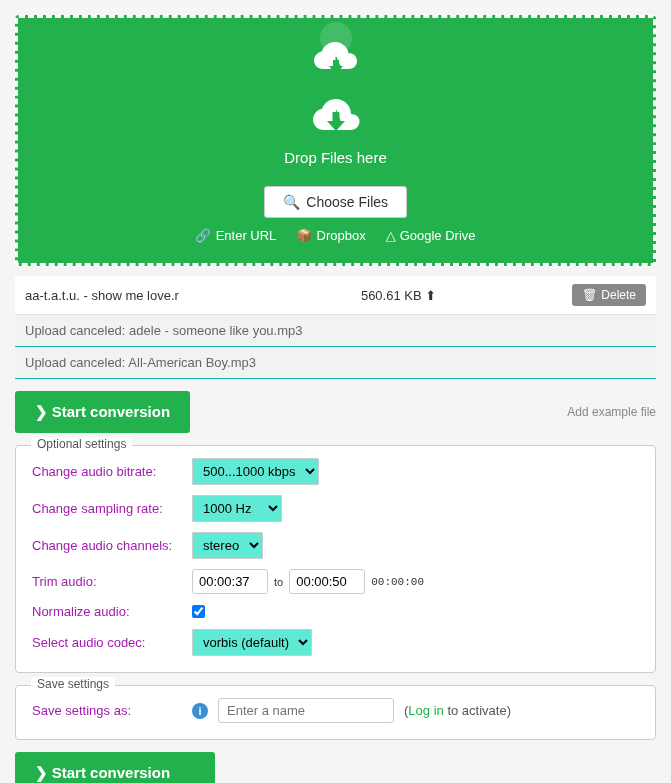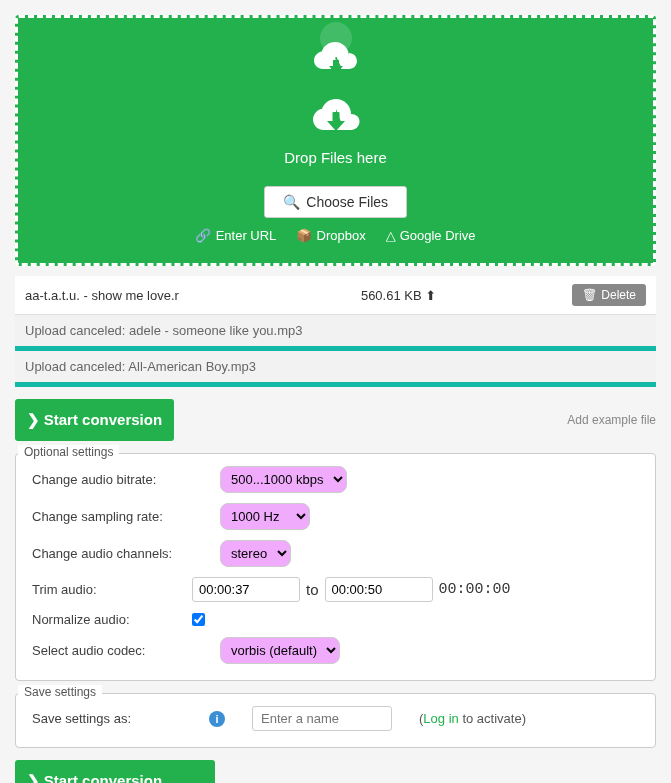--- a/index.html
+++ b/index.html
@@ -89,36 +89,36 @@
       font-size: 12px;
       display: inline-flex;
       align-items: center;
       gap: 4px;
     }
     .upload-canceled {
       background: #f2f2f2;
       padding: 8px 10px;
       font-size: 13px;
       color: #666;
-      border-bottom: 5px solid #14b8a6;
+      border-bottom: 1px solid #14b8a6;
     }
 
     
     .start-conversion-row {
       display: flex;
       align-items: center;
       justify-content: space-between;
       margin: 12px 0;
     }
     .start-btn {
       background: #22b14c;
       color: #fff;
       border: none;
       border-radius: 3px;
-      padding: 12px 12px;
+      padding: 12px 20px;
       font-size: 15px;
       cursor: pointer;
       display: inline-flex;
       align-items: center;
       gap: 6px;
       font-weight: bold;
     }
     .add-example {
       color: #888;
       font-size: 12px;
@@ -129,78 +129,77 @@
       border: 1px solid #ccc;
       border-radius: 4px;
       margin-bottom: 12px;
       background: #fff;
       padding: 12px 16px 16px;
       position: relative;
     }
     .section-legend {
       position: absolute;
       top: -9px;
-      left: 2px;
+      left: 15px;
       background: #fff;
       padding: 0 6px;
       font-size: 12px;
       color: #555;
     }
     .settings-row {
       display: flex;
       align-items: center;
       margin-bottom: 10px;
       gap: 10px;
     }
     .settings-row:last-child { margin-bottom: 0; }
     .settings-label {
       width: 150px;
       font-size: 13px;
-      color: #404040;
+      color: #a21caf;
       flex-shrink: 0;
     }
     .settings-row select {
       border: 1px solid #ccc;
-      border-radius: 8px;
+      border-radius: 1px;
       padding: 4px 6px;
       font-size: 13px;
-      background: #f0abfc;
-      cursor: pointer;
-      margin-left: 28px;
+      background: #5eead4;
+      cursor: pointer;
     }
     .settings-row input[type="text"] {
       border: 1px solid #ccc;
       border-radius: 3px;
       padding: 4px 6px;
       font-size: 13px;
-      width: 108px;
+      width: 76px;
     }
     .trim-row {
       display: flex;
       align-items: center;
       gap: 6px;
     }
-    .trim-row span { font-size: 15px; color: #333; }
+    .trim-row span { font-size: 11px; color: #333; }
     .trim-duration { color: #999; font-size: 13px; font-family: Liberation Mono, monospace; }
     .settings-row input[type="checkbox"] {
       cursor: pointer;
     }
 
     
     .save-settings-row {
       display: flex;
       align-items: center;
-      gap: 27px;
+      gap: 10px;
     }
     .save-settings-row input[type="text"] {
       border: 1px solid #ccc;
       border-radius: 3px;
       padding: 4px 8px;
       font-size: 13px;
-      width: 140px;
+      width: 176px;
       color: #aaa;
     }
     .info-icon {
       display: inline-flex;
       align-items: center;
       justify-content: center;
       width: 16px;
       height: 16px;
       background: #3b8fd4;
       color: #fff;

